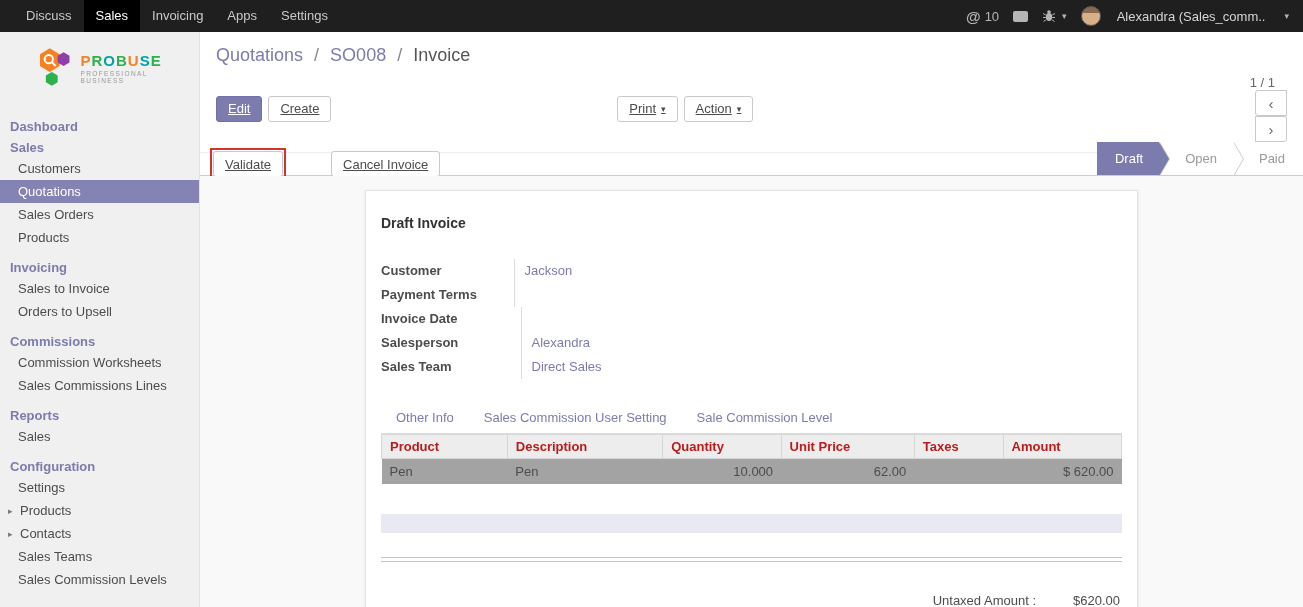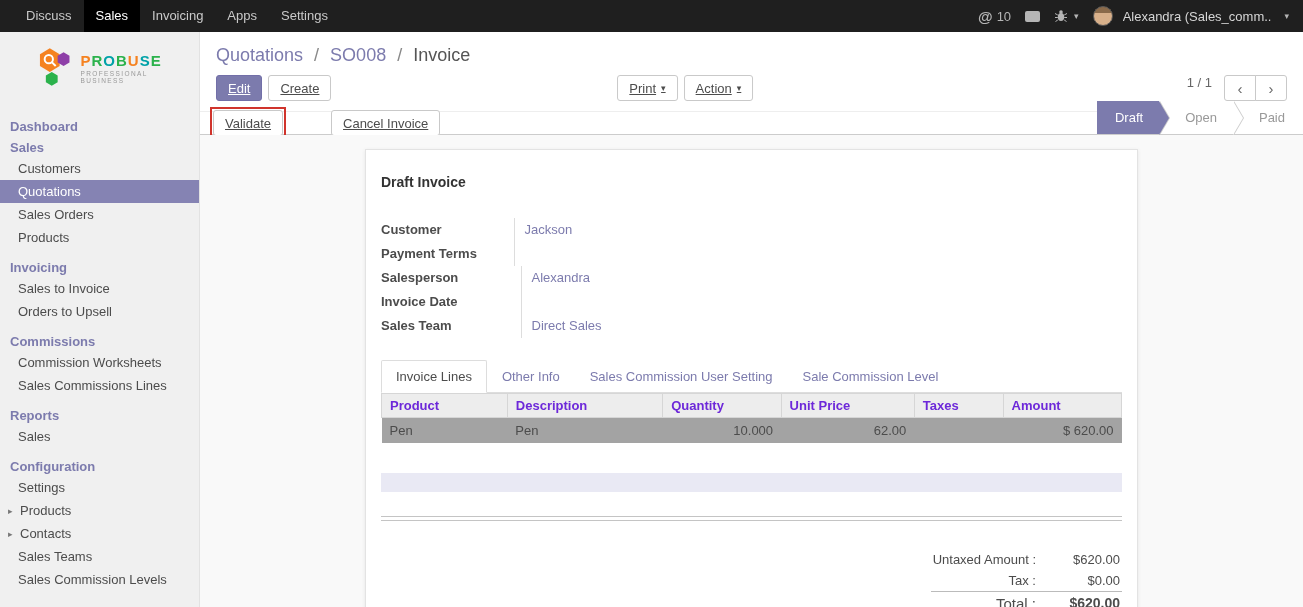--- a/index.html
+++ b/index.html
@@ -20,21 +20,21 @@
   .topbar .menu-item.active { background:#000; color:#fff; }
   .topbar .menu-item:first-child { margin-left:14px; }
   .topbar-right { margin-left:auto; display:flex; align-items:center; gap:14px; padding-right:14px; }
   .mention { display:flex; align-items:center; gap:4px; color:#b5b5b5; }
   .mention .at { font-size:15px; font-weight:bold; }
   .chat-bubble { position:relative; width:15px; height:11px; background:#b5b5b5; border-radius:2px; display:inline-block; }
   .chat-bubble::after { content:""; position:absolute; left:3px; bottom:-4px;
     border:4px solid transparent; border-top-color:#b5b5b5; border-left-width:2px; border-right-width:2px; }
   .bug-wrap { display:flex; align-items:center; gap:3px; color:#b5b5b5; }
   .caret { font-size:9px; color:#b5b5b5; margin-left:3px; }
-  .user-wrap { display:flex; align-items:center; gap:10px; color:#d6d6d6; cursor:pointer; }
+  .user-wrap { display:flex; align-items:center; gap:16px; color:#d6d6d6; cursor:pointer; }
   .avatar { width:20px; height:20px; border-radius:50%; background:#c99b6f; border:1px solid #555;
     background-image:linear-gradient(180deg,#8a6a4a 0%,#8a6a4a 35%,#d8b08a 36%); }
   .user-name { max-width:150px; white-space:nowrap; overflow:hidden; }
 
   
   .layout { display:flex; height:575px; }
 
   
   .sidebar { width:200px; background:#f0f0f0; border-right:1px solid #e2e2e2; flex:none; overflow:hidden; }
   .logo { display:flex; align-items:center; gap:7px; padding:14px 6px 18px 36px; }
@@ -65,21 +65,21 @@
     display:inline-flex; align-items:center; justify-content:center; gap:5px;
     height:26px; padding:0 11px; font-size:13px; color:#4c4c4c;
     background:#fff; border:1px solid #c9c9c9; border-radius:3px; cursor:pointer;
     font-family:"Liberation Sans",sans-serif;
     text-decoration:underline;
   }
   .btn.primary { background:#7c7bad; border-color:#726fa8; color:#fff; }
   .left-btns { display:flex; gap:6px; }
   .center-btns { position:absolute; left:44%; transform:translateX(-50%); display:flex; gap:6px; }
   .btn .dd-caret { font-size:9px; color:inherit; }
-  .right-pager { margin-left:auto; display:flex; align-items:flex-start; }
+  .right-pager { margin-left:auto; display:flex; align-items:flex-end;flex-direction:column; }
   .pager-text { color:#666; margin-right:12px; }
   .pager-btn { width:32px; height:26px; background:#fff; border:1px solid #c9c9c9; color:#666;
     font-size:15px; cursor:pointer; line-height:1; }
   .pager-btn.first { border-radius:3px 0 0 3px; }
   .pager-btn.last { border-radius:0 3px 3px 0; margin-left:-1px; }
 
   
   .statusbar-row { display:flex; align-items:center; height:24px; padding-left:10px;
     border-top:1px solid #eee; border-bottom:1px solid #ccc; background:#fff;gap:38px; }
   .annot { display:inline-block; border:2px solid #d0342c; padding:1px; margin-right:7px; }
@@ -112,21 +112,21 @@
   .fvalue { padding-left:10px !important; color:#4c4c4c; }
   .fvalue.link { color:#7c7bad; cursor:pointer; }
 
   .tabs { display:flex; border-bottom:1px solid #ddd; margin-top:22px; }
   .tab { padding:8px 14px; color:#7c7bad; cursor:pointer; margin-bottom:-1px; border:1px solid transparent; }
   .tab.active { background:#fff; color:#4c4c4c; border-color:#ddd; border-bottom-color:#fff;
     border-radius:2px 2px 0 0; }
 
   table.lines { width:100%; border-collapse:collapse; }
   table.lines th { background:#ededed; border:1px solid #d6d6d6; font-weight:bold; text-align:left;
-    padding:4px 8px; color:#6d28d9; height:14px; }
+    padding:4px 8px; color:#b91c1c; height:14px; }
   table.lines td { padding:4px 8px; height:25px; }
   tr.line-row { background:#a3a3a3; cursor:pointer; }
   td.num, th.num-h { text-align:right; }
   .col-product{width:17%}.col-desc{width:21%}.col-qty{width:16%}.col-price{width:18%}.col-tax{width:12%}.col-amt{width:16%}
 
   .empty-strip { height:19px; background:#e9e9f4; margin-top:30px; }
   .hr-double { height:5px; border-top:1px solid #c4c4c4; border-bottom:1px solid #c4c4c4; margin-top:24px; }
   .hr-double.bottom { margin-top:16px; }
 
   table.totals { border-collapse:collapse; margin:28px 0 0 auto; }
@@ -307,37 +307,36 @@
             </tr>
             <tr>
               <td class="flabel">Payment Terms</td>
               <td class="fvalue"></td>
             </tr>
           </tbody>
             </table>
           <table class="fgroup right">
             <tbody>
                 <tr>
+              <td class="flabel">Invoice Date</td>
+              <td class="fvalue"></td>
+            </tr>
+            <tr>
               <td class="flabel">Salesperson</td>
               <td class="fvalue link">Alexandra</td>
-            </tr>
-            <tr>
-              <td class="flabel">Invoice Date</td>
-              <td class="fvalue"></td>
             </tr>
             <tr>
               <td class="flabel">Sales Team</td>
               <td class="fvalue link">Direct Sales</td>
             </tr>
           </tbody>
             </table>
         </div>
 
         <div class="tabs">
-          <div class="tab active">Invoice Lines</div>
           <div class="tab">Other Info</div>
           <div class="tab">Sales Commission User Setting</div>
           <div class="tab">Sale Commission Level</div>
         </div>
 
         <table class="lines">
           <thead>
             <tr>
               <th class="col-product">Product</th>
               <th class="col-desc">Description</th>

